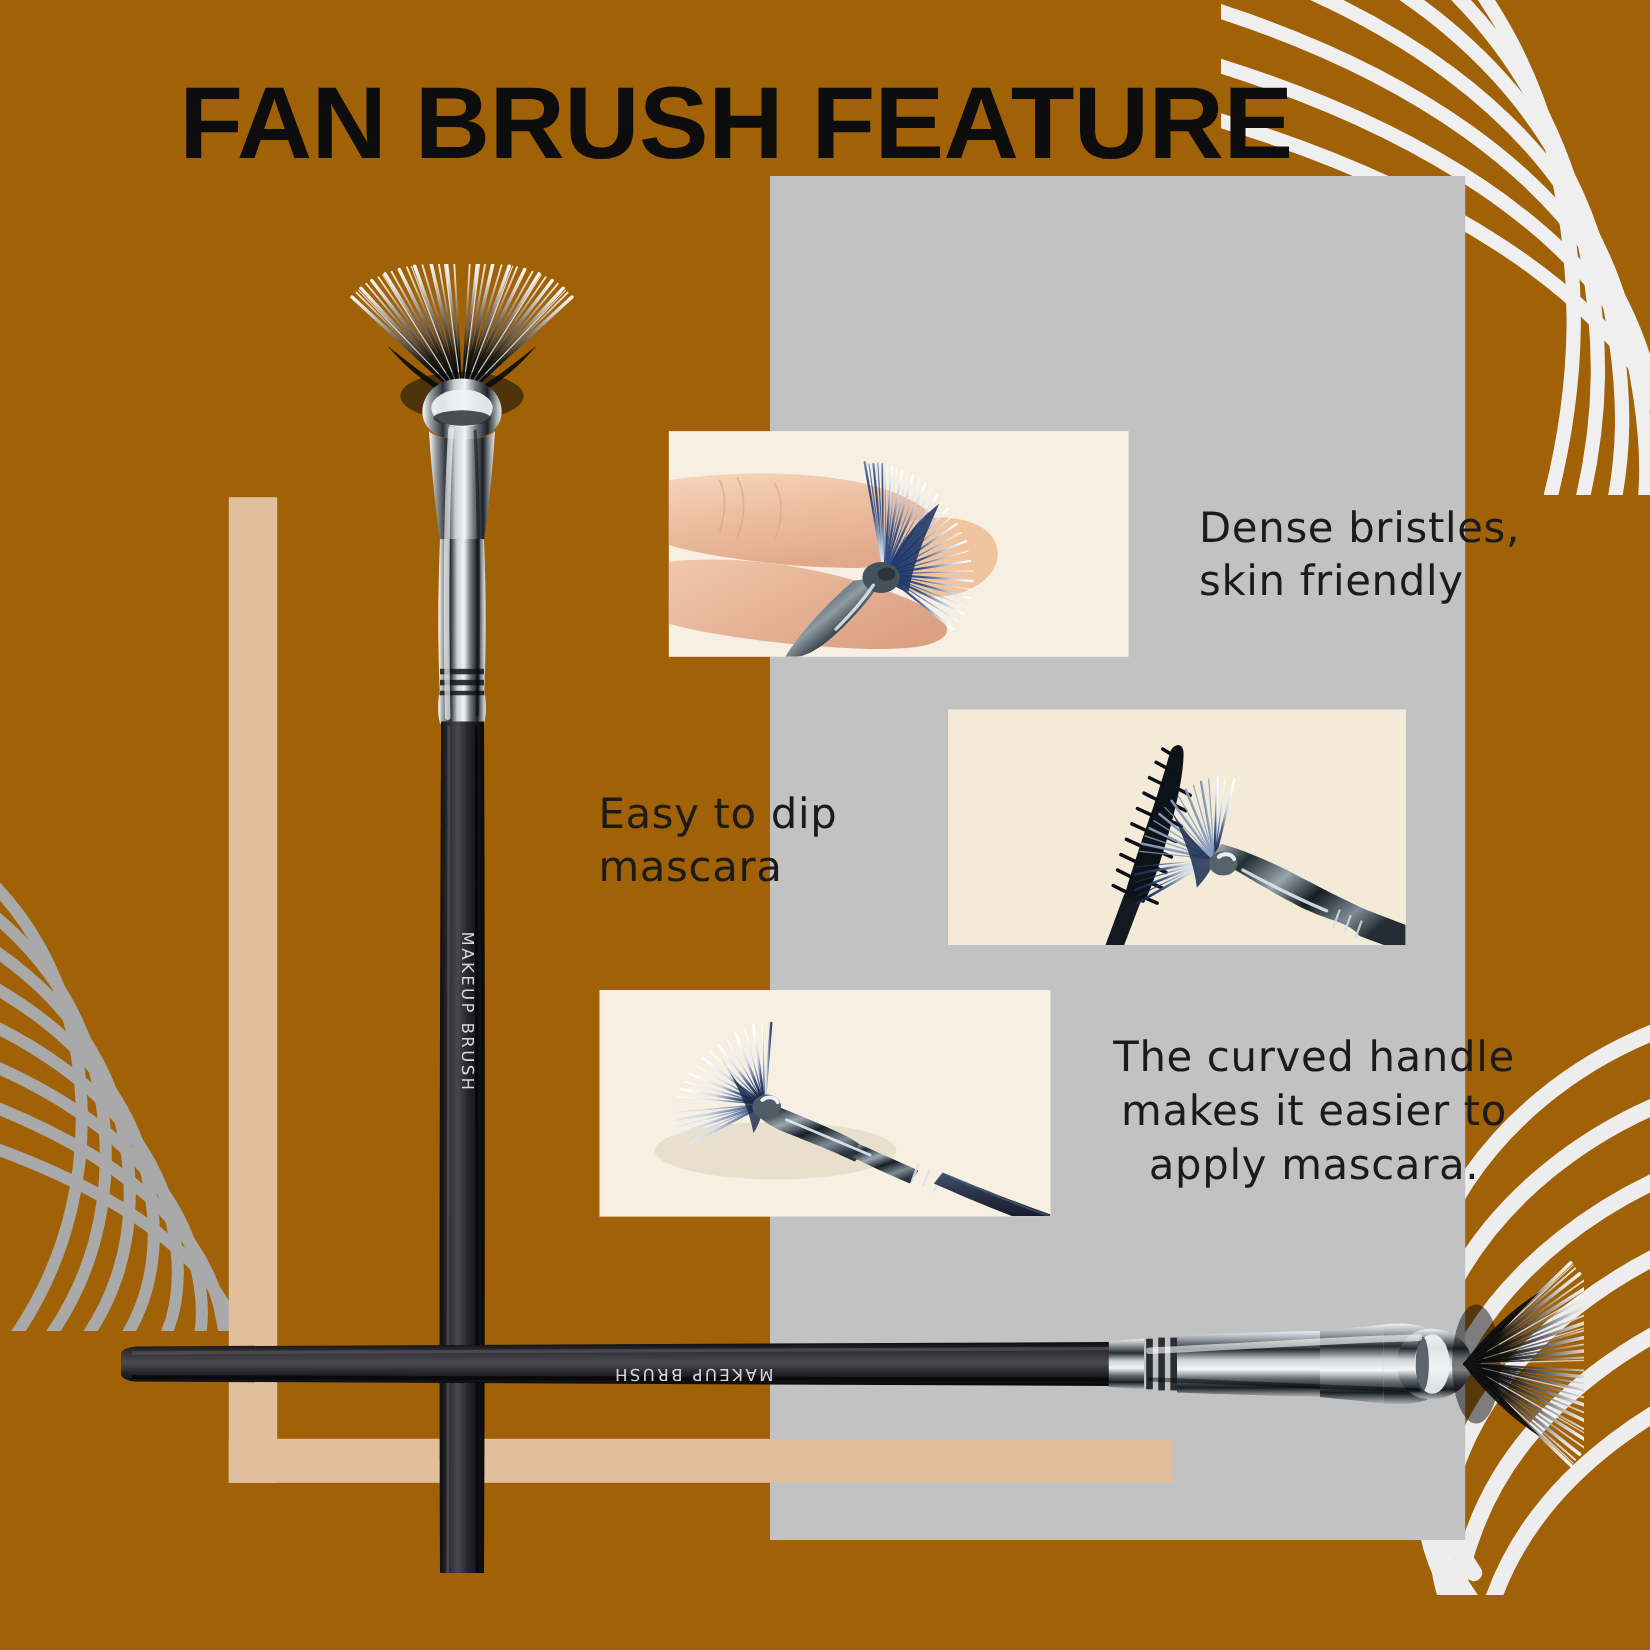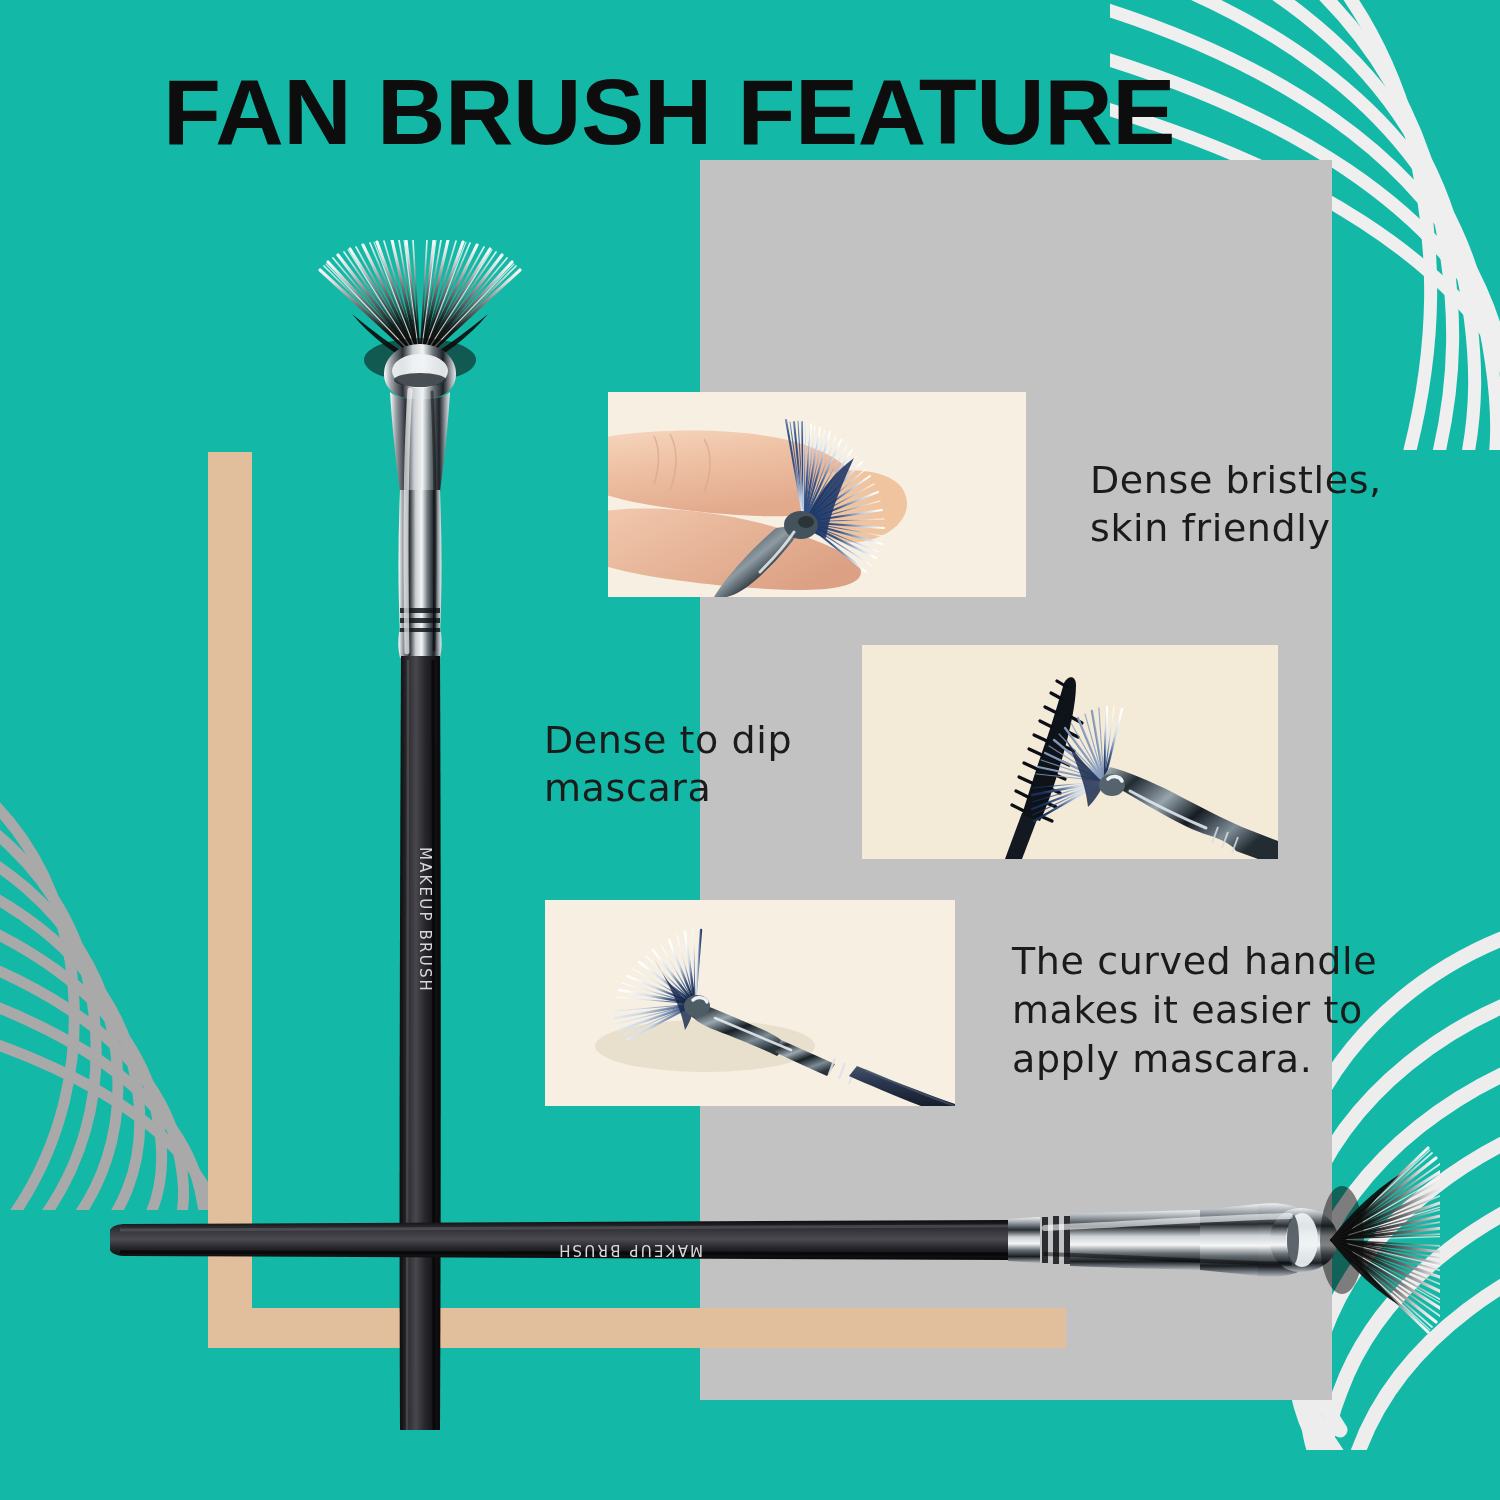--- a/index.html
+++ b/index.html
@@ -1,21 +1,21 @@
 <!DOCTYPE html>
 <html><head>
 <meta charset="utf-8">
 <style>
   html,body{margin:0;padding:0;background:#fff;}
   body{
     width:1500px;height:1500px;overflow:hidden;position:relative;
     font-family:"DejaVu Sans", sans-serif;
     background:#ffffff;
   }
-  #stage{position:absolute;left:0;top:0;width:1500px;height:1500px;overflow:hidden;background:#14b8a6;}
+  #stage{position:absolute;left:0;top:0;width:1500px;height:1500px;overflow:hidden;background:#a16207;}
 
   
   .swirl{position:absolute;pointer-events:none;}
   #swirl-tr{right:-40px;top:-170px;width:430px;height:620px;}
   #swirl-left{left:-120px;top:690px;width:360px;height:520px;}
   #swirl-br{right:-30px;top:930px;width:330px;height:520px;}
 
   
   #gray-panel{position:absolute;left:700px;top:160px;width:632px;height:1240px;background:#c2c2c2;}
   #tan-vert{position:absolute;left:208px;top:452px;width:44px;height:896px;background:#e2bf9c;}
@@ -42,21 +42,21 @@
     font-family:"DejaVu Sans", sans-serif;
     font-weight:400;
     color:#1b1b1b;
     letter-spacing:0.6px;
     z-index:26;
     white-space:pre-line;
     margin-top:20px;
   }
   #cap-dense{left:1090px;top:437px;font-size:38px;line-height:1.26;}
   #cap-easy{left:544px;top:697px;font-size:38px;line-height:1.26;}
-  #cap-curved{left:1012px;top:917px;font-size:38px;line-height:1.29;}
+  #cap-curved{left:1012px;top:917px;font-size:38px;line-height:1.29;text-align:center;}
 
   
   .photo{position:absolute;overflow:hidden;background:#f4ecdd;z-index:20;}
   #photo-1{left:608px;top:392px;width:418px;height:205px;}
   #photo-2{left:862px;top:645px;width:416px;height:214px;}
   #photo-3{left:545px;top:900px;width:410px;height:206px;}
 
   .ph-bg{position:absolute;inset:0;}
 
   
@@ -598,19 +598,19 @@
         </g>
       </g>
 
       <path d="M1220,100 C1240,74 1262,52 1290,34 C1262,62 1244,82 1236,100 C1244,118 1262,138 1290,166 C1262,148 1240,126 1220,100 Z" fill="#0a0a0a" opacity="0.9"></path>
       <ellipse cx="1232" cy="100" rx="22" ry="54" fill="#0d0d0d" opacity="0.5"></ellipse>
     </svg>
   </div>
 
   <div class="caption" id="cap-dense">Dense bristles,
 skin friendly</div>
-  <div class="caption" id="cap-easy">Dense to dip
+  <div class="caption" id="cap-easy">Easy to dip
 mascara</div>
   <div class="caption" id="cap-curved">The curved handle
 makes it easier to
 apply mascara.</div>
 
 </div>
 
 </body></html>

